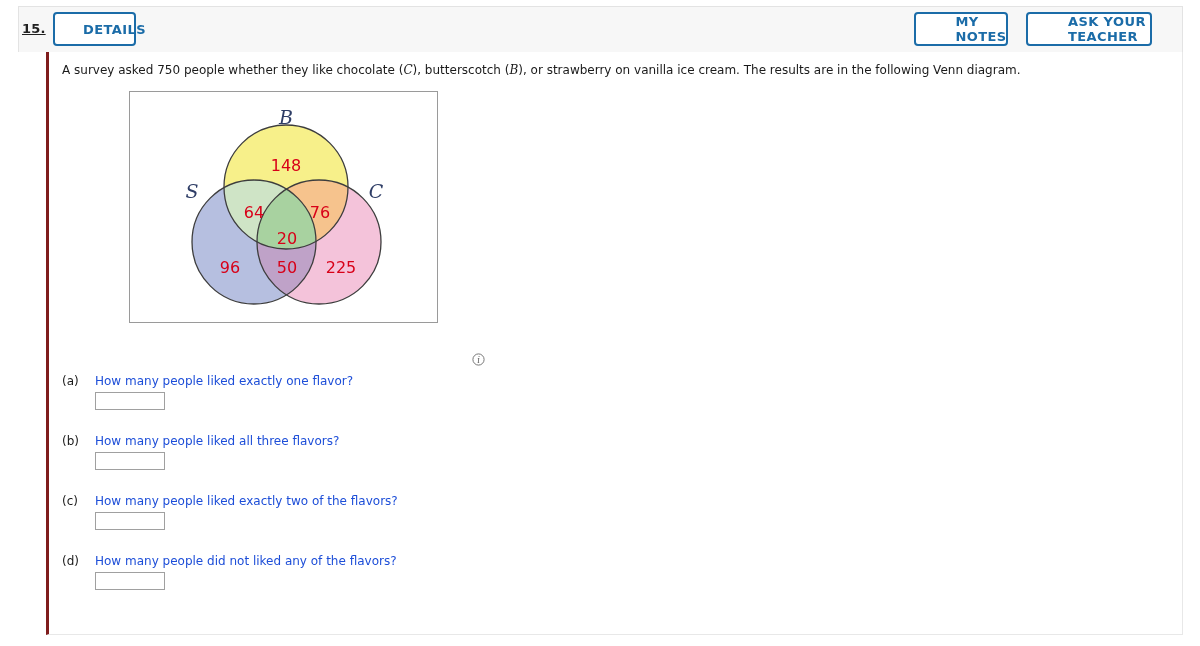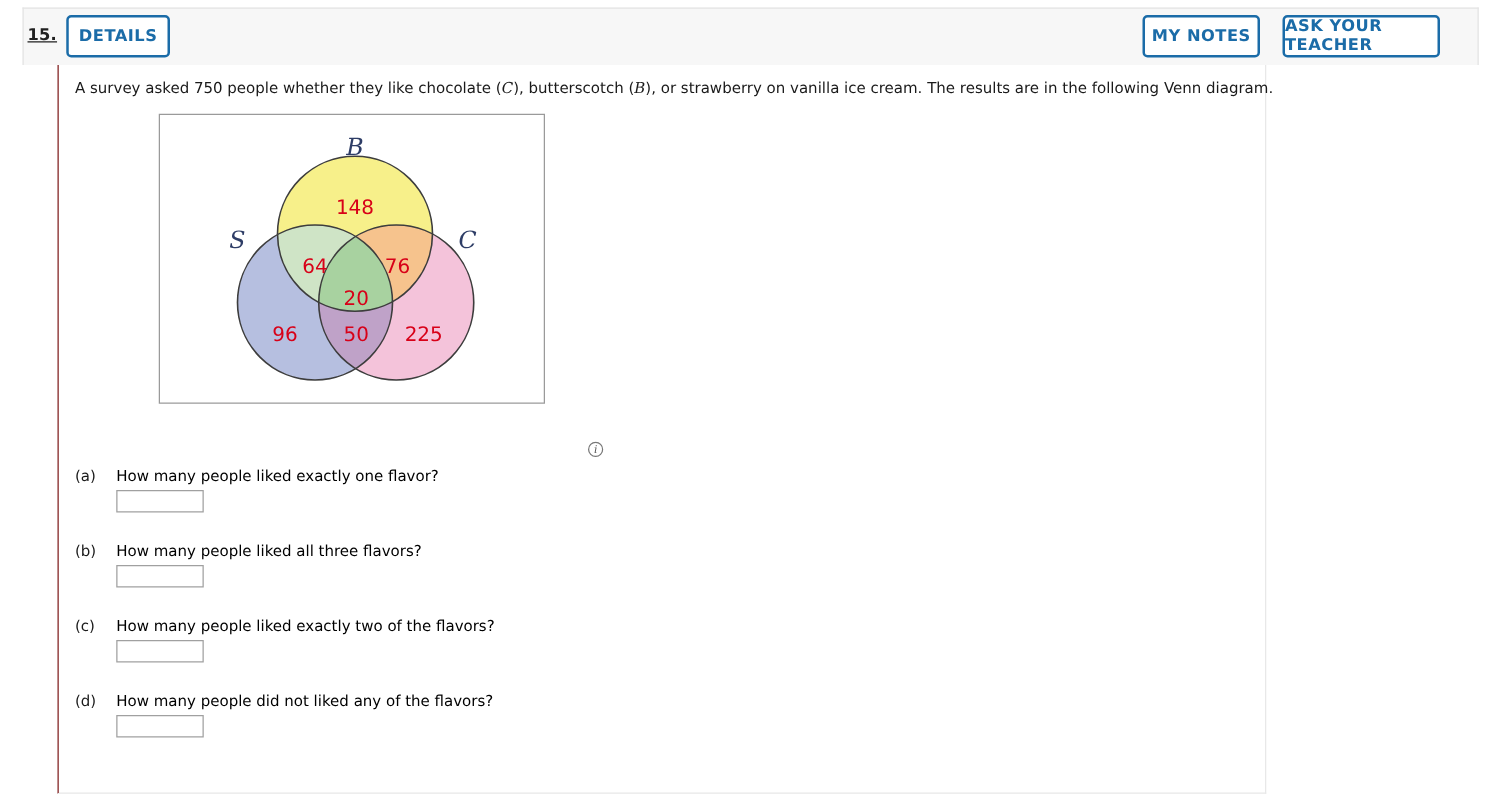--- a/index.html
+++ b/index.html
@@ -47,20 +47,21 @@
     border-radius: 4px;
     color: #1b6ca8;
     font-size: 13px;
     font-weight: bold;
     letter-spacing: .4px;
     display: flex;
     align-items: center;
     justify-content: center;
     cursor: pointer;
     font-family: "DejaVu Sans", "Liberation Sans", sans-serif;
+    padding-left: 40px;
   }
   .btn-details {
     left: 53px;
     top: 12px;
     width: 83px;
     height: 34px;
   }
   .btn-mynotes {
     left: 914px;
     top: 12px;
@@ -72,24 +73,24 @@
     top: 12px;
     width: 126px;
     height: 34px;
   }
 
   
   .content-panel {
     position: absolute;
     left: 46px;
     top: 52px;
-    width: 967px;
+    width: 1137px;
     height: 583px;
     box-sizing: border-box;
-    border-left: 1px solid #7f1d1d;
+    border-left: 3px solid #7f1d1d;
     border-right: 1px solid #e8e8e8;
     border-bottom: 1px solid #e8e8e8;
     background: #ffffff;
   }
 
   .prompt {
     position: absolute;
     left: 13px;
     top: 10px;
     font-size: 12px;
@@ -138,21 +139,21 @@
     top: 0px;
     width: 28px;
     font-size: 12px;
     color: #1a1a1a;
   }
   .part-text {
     position: absolute;
     left: 33px;
     top: 0px;
     font-size: 12px;
-    color: #000000;
+    color: #1d4ed8;
     white-space: nowrap;
   }
   .answer-input {
     position: absolute;
     left: 33px;
     top: 18px;
     width: 70px;
     height: 18px;
     box-sizing: border-box;
     border: 1px solid #a0a0a0;

